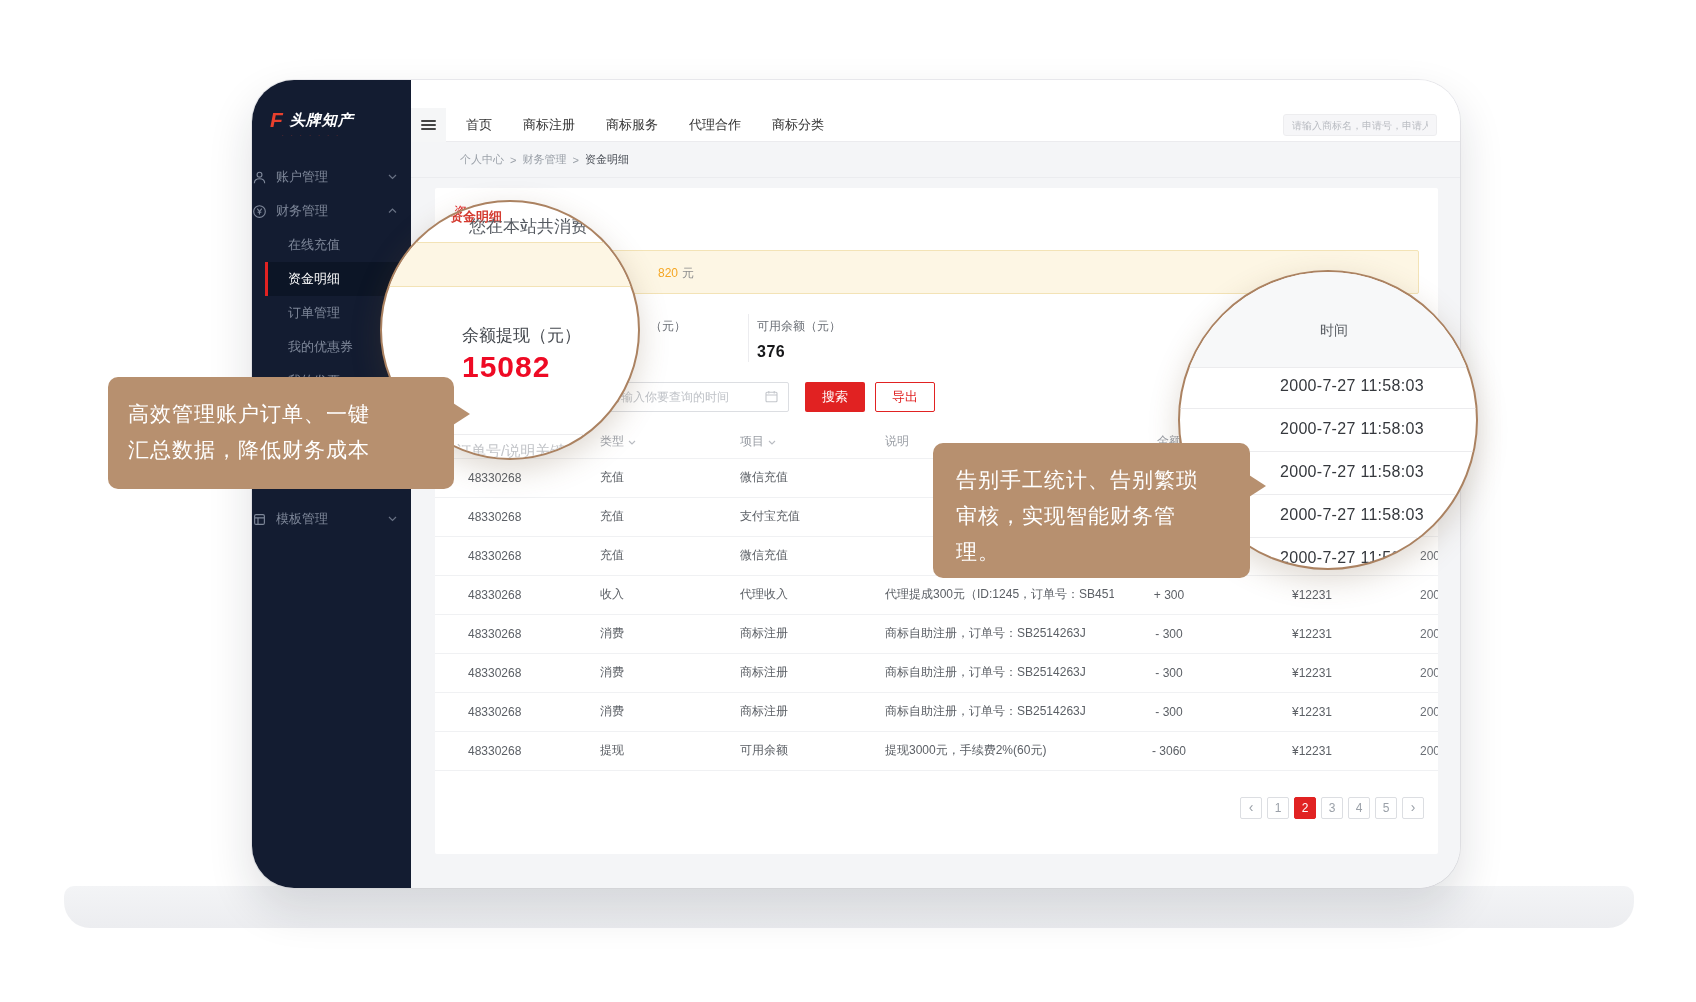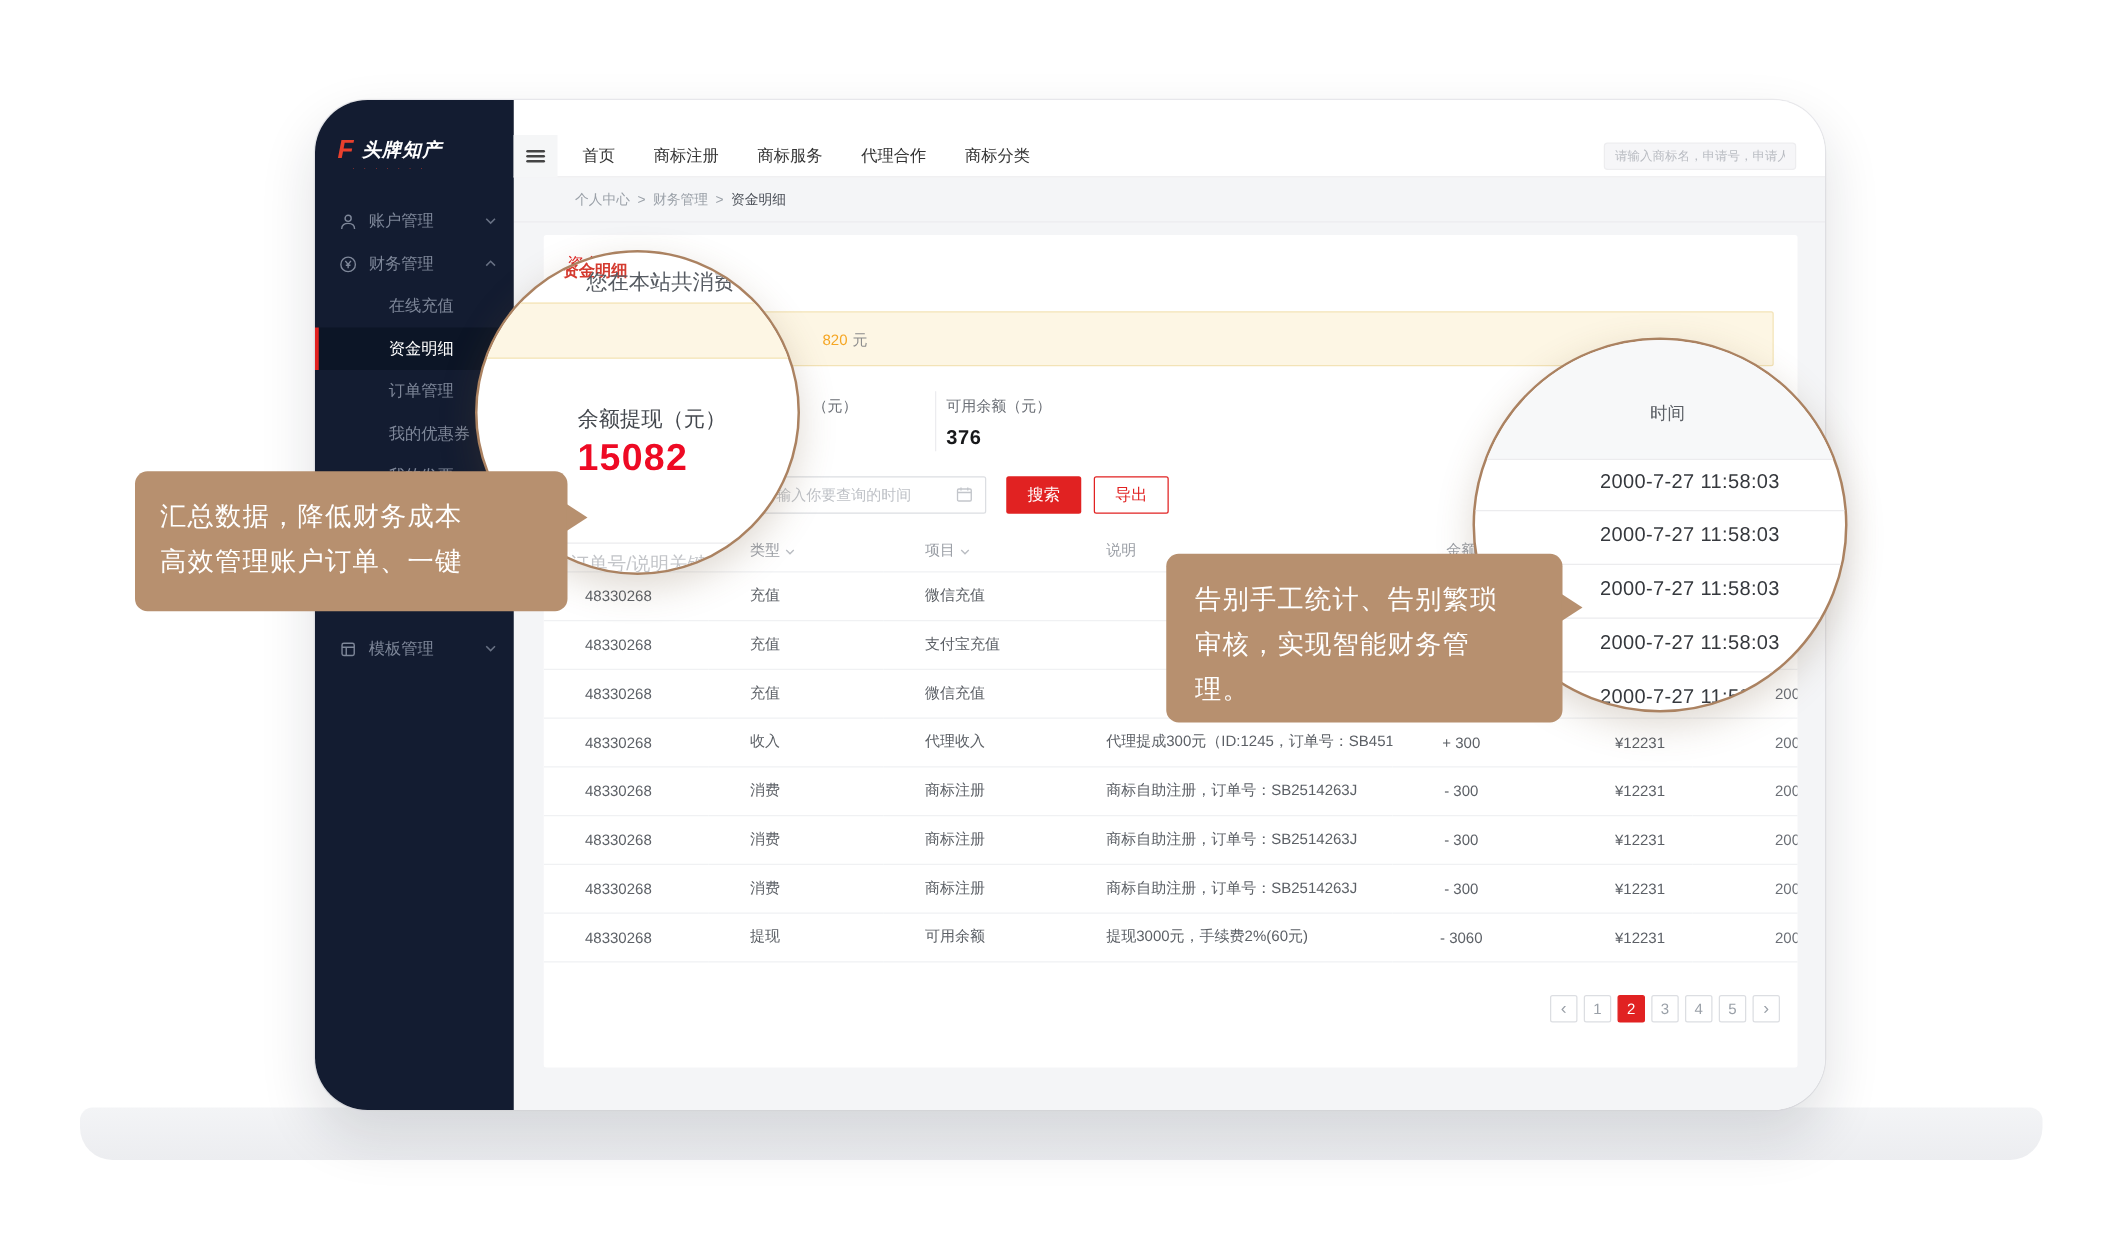--- a/index.html
+++ b/index.html
@@ -17,23 +17,23 @@
     box-shadow:0 20px 45px rgba(20,25,40,.14), 0 0 0 1px #ededf0; z-index:1; }
 
   
   .sidebar { width:159px; background:#131c31; flex:none; position:relative; }
   .logo-row { display:flex; align-items:center; gap:7px; padding:30px 0 0 18px; }
   .logo-mark { color:#e8402d; font-size:21px; font-weight:bold; font-style:italic; line-height:20px; }
   .logo-text { color:#fff; font-size:15px; font-weight:bold; font-style:italic; letter-spacing:1px; }
   .logo-dots { color:#e8402d; font-size:5px; letter-spacing:3px; padding:2px 0 0 30px; }
   .side-nav { margin-top:22px; }
   .side-item { position:relative; height:34px; display:flex; align-items:center; gap:9px;
-    padding-left:19px; color:#7e8799; font-size:13px; cursor:pointer; }
+    color:#7e8799; font-size:13px; cursor:pointer; }
   .side-item .lbl { flex:1; }
-  .side-item.sub { padding-left:59px; }
+  .side-item.sub { padding-left:23px;margin-left:13px; }
   .side-item.active { background:#0c1526; color:#fff; }
   .side-item .redbar { position:absolute; left:0; top:0; width:3px; height:34px; background:#e12222; }
   .side-item .chev { margin-right:14px; opacity:.8; }
   .side-item.gap-top { margin-top:104px; }
   .sicon { width:15px; height:15px; flex:none; }
 
   
   .content { flex:1; display:flex; flex-direction:column; background:#f4f5f7; min-width:0; }
   .top-white { height:28px; background:#fff; flex:none; }
   .navbar { height:34px; background:#fff; border-bottom:1px solid #ebebee; display:flex; align-items:center; flex:none; position:relative; }
@@ -393,22 +393,22 @@
     <div class="lr-row" style="top:148px">2000-7-27 11:58:03</div>
     <div class="lr-sep" style="top:179px"></div>
     <div class="lr-row" style="top:191px">2000-7-27 11:58:03</div>
     <div class="lr-sep" style="top:222px"></div>
     <div class="lr-row" style="top:234px">2000-7-27 11:58:03</div>
     <div class="lr-sep" style="top:265px"></div>
     <div class="lr-row" style="top:277px">2000-7-27 11:58:03</div>
   </div>
 
   <div class="callout callout-left">
+    <div class="line">高效管理账户订单、一键</div>
     <div class="line">汇总数据，降低财务成本</div>
-    <div class="line">高效管理账户订单、一键</div>
     <div class="arrow"></div>
   </div>
 
   <div class="callout callout-right">
     <div class="line">告别手工统计、告别繁琐</div>
     <div class="line">审核，实现智能财务管</div>
     <div class="line">理。</div>
     <div class="arrow"></div>
   </div>
 

